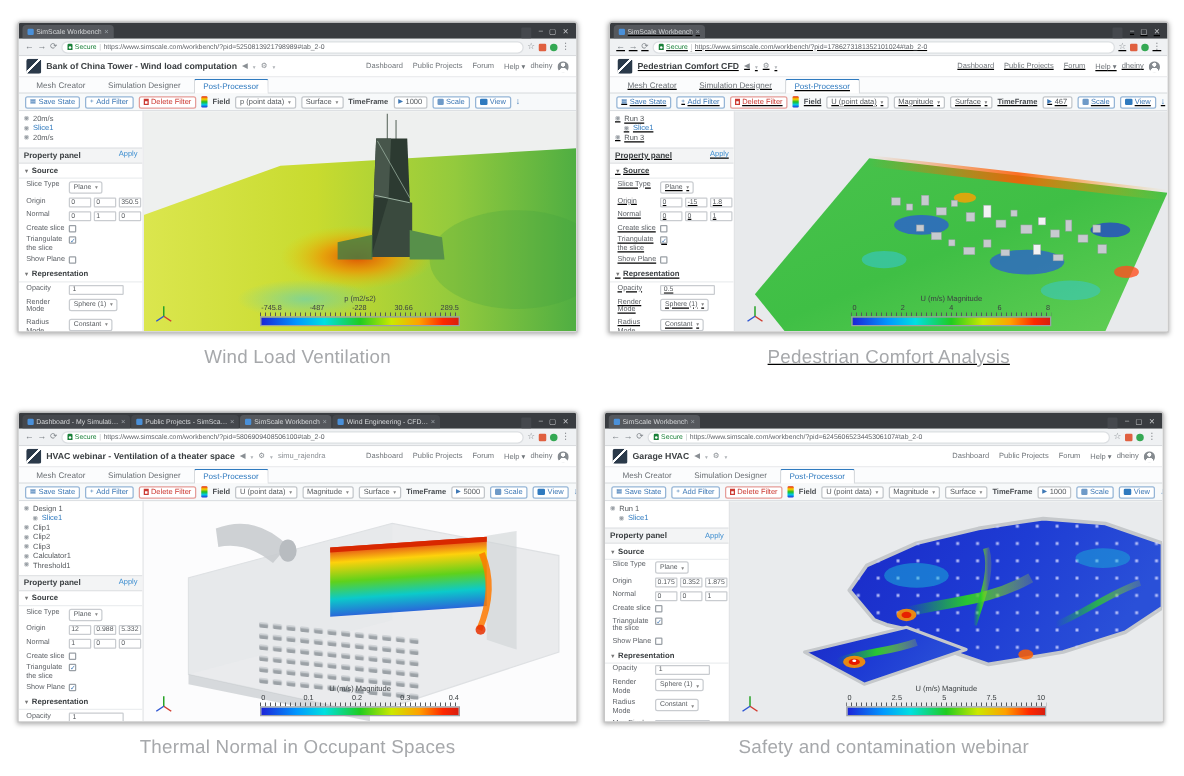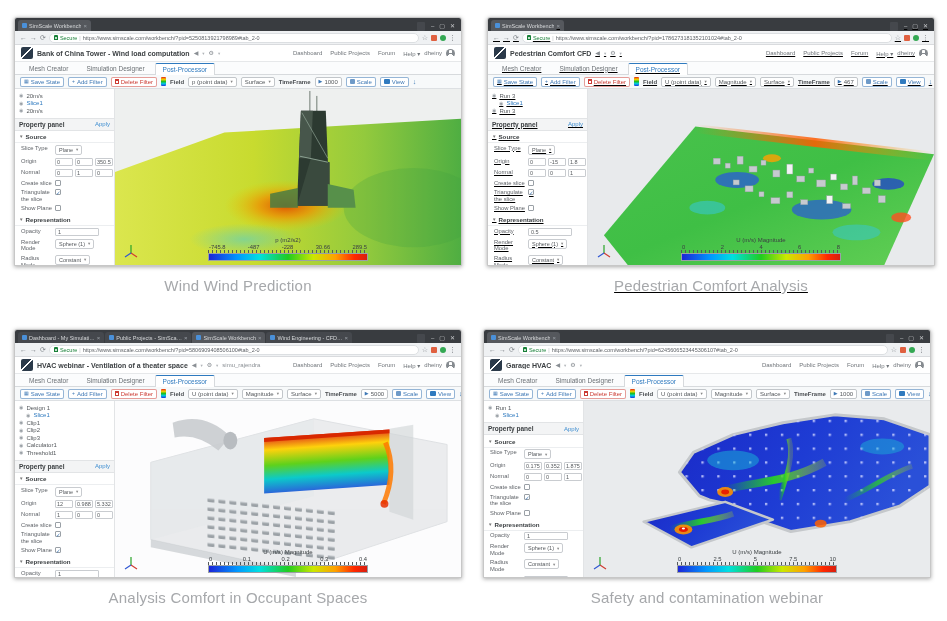--- a/index.html
+++ b/index.html
@@ -354,21 +354,21 @@
           <div class="legend-bar"></div>
         </div>
         <svg class="triad" width="16" height="16" viewBox="0 0 16 16">
           <line x1="8" y1="10" x2="8" y2="2" stroke="#27a327" stroke-width="1.2"></line>
           <line x1="8" y1="10" x2="14" y2="14" stroke="#d23b2f" stroke-width="1.2"></line>
           <line x1="8" y1="10" x2="2" y2="14" stroke="#2f56d2" stroke-width="1.2"></line>
         </svg>
       </div>
     </div>
   </div>
-<div class="caption">Wind Wind Prediction</div>
+<div class="caption">Wind Load Ventilation</div>
     </div>
     <div class="cell pos1">
   <div class="bwin">
 
     <div class="tabstrip">
       <div class="btabs">
             <div class="btab active">
               <span class="fav"></span>
               <span class="btitle">SimScale Workbench</span>
               <span class="bclose">×</span>
@@ -876,21 +876,21 @@
           <div class="legend-bar"></div>
         </div>
         <svg class="triad" width="16" height="16" viewBox="0 0 16 16">
           <line x1="8" y1="10" x2="8" y2="2" stroke="#27a327" stroke-width="1.2"></line>
           <line x1="8" y1="10" x2="14" y2="14" stroke="#d23b2f" stroke-width="1.2"></line>
           <line x1="8" y1="10" x2="2" y2="14" stroke="#2f56d2" stroke-width="1.2"></line>
         </svg>
       </div>
     </div>
   </div>
-<div class="caption">Analysis Comfort in Occupant Spaces</div>
+<div class="caption">Thermal Normal in Occupant Spaces</div>
     </div>
     <div class="cell pos3">
   <div class="bwin">
 
     <div class="tabstrip">
       <div class="btabs">
             <div class="btab active">
               <span class="fav"></span>
               <span class="btitle">SimScale Workbench</span>
               <span class="bclose">×</span>

